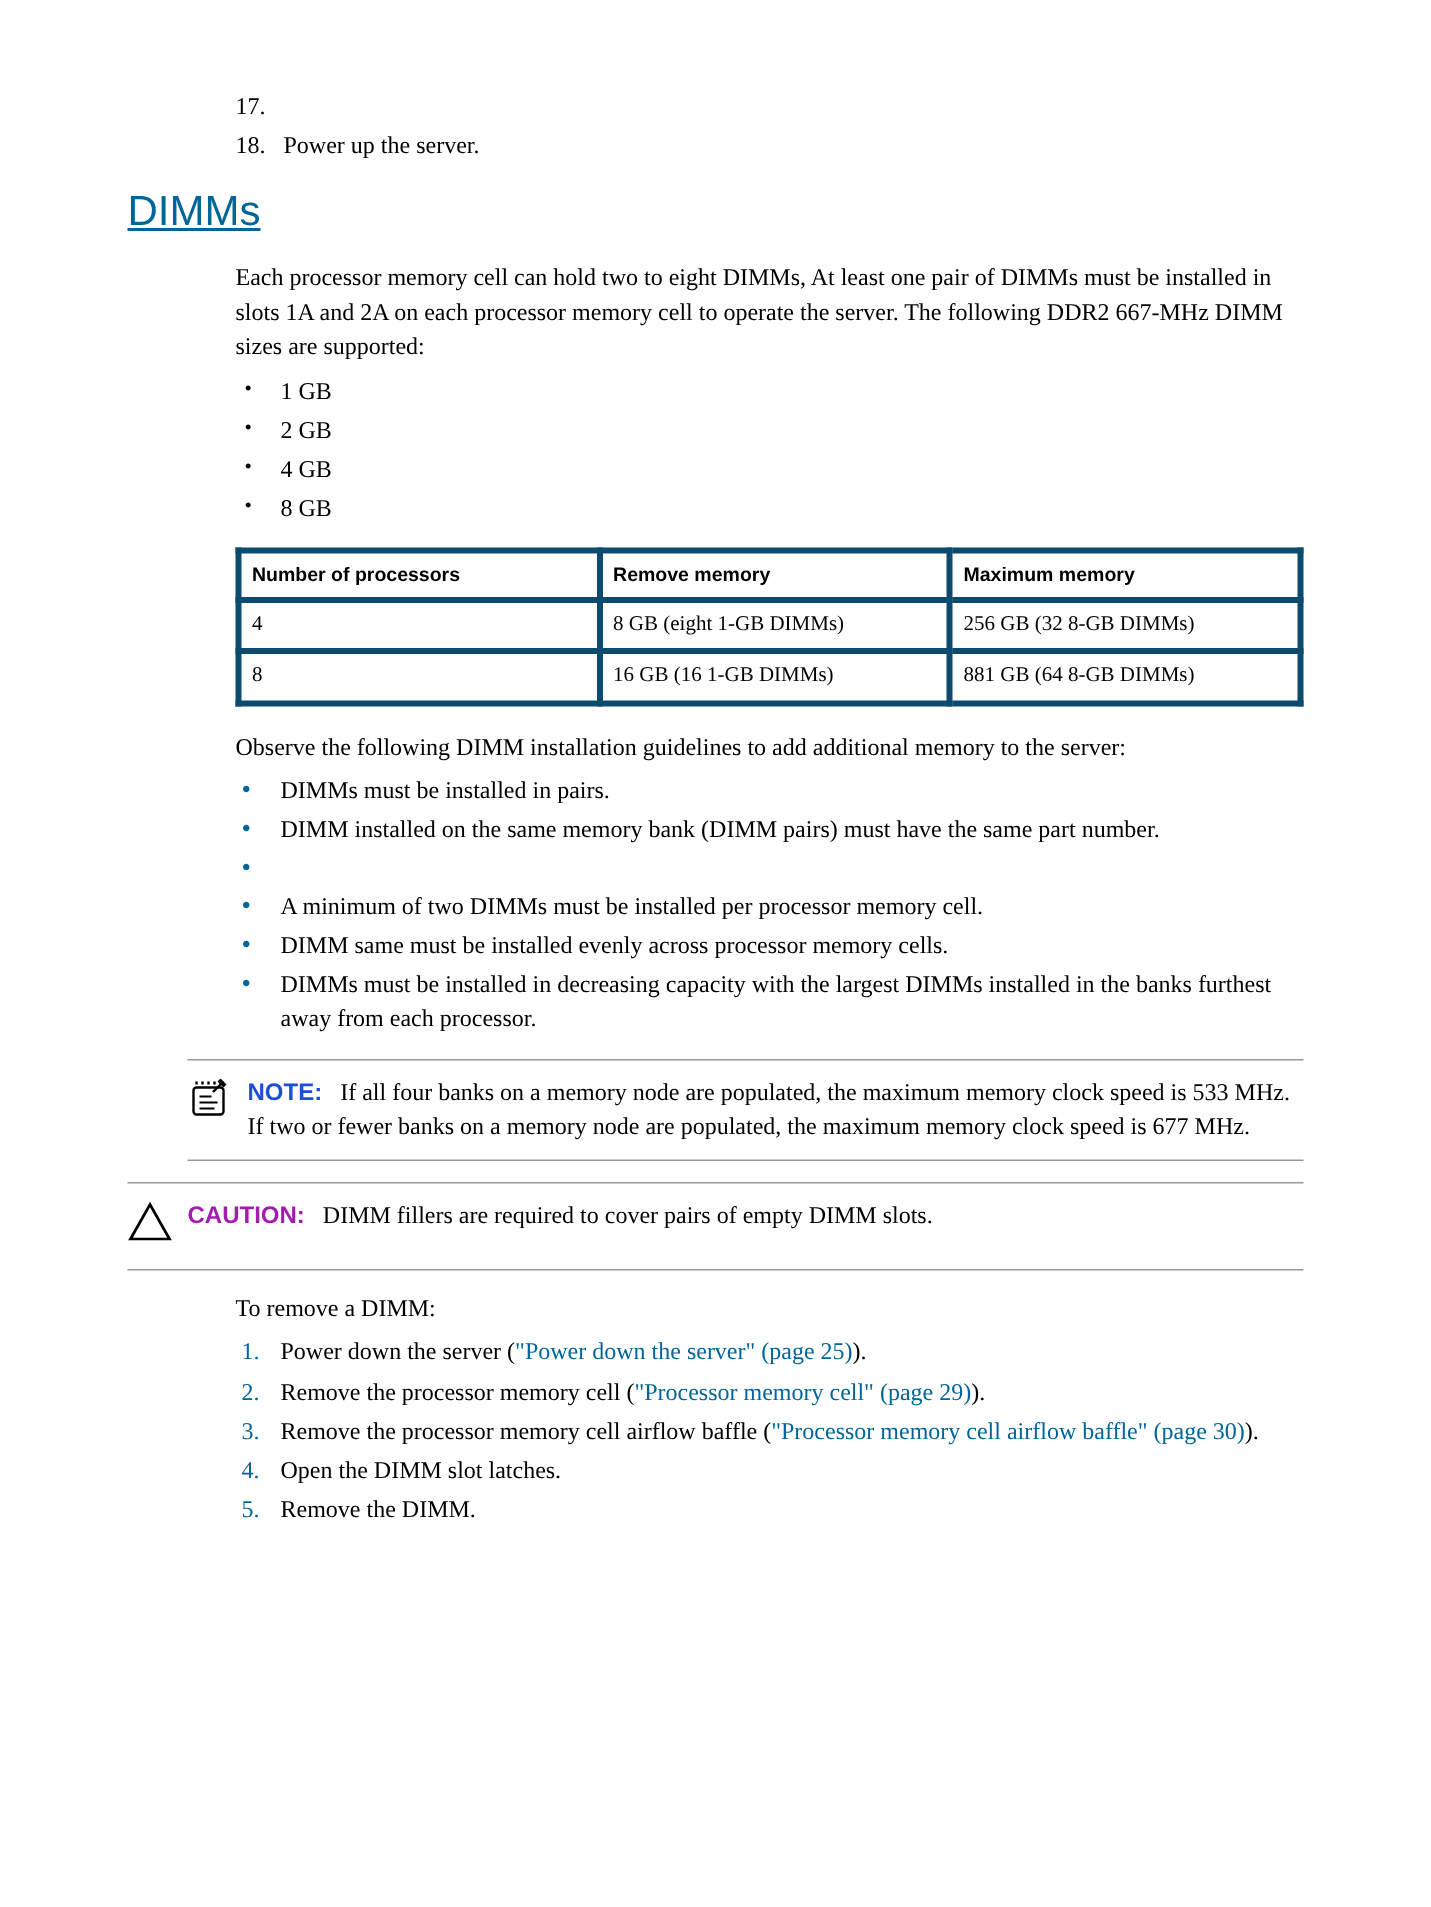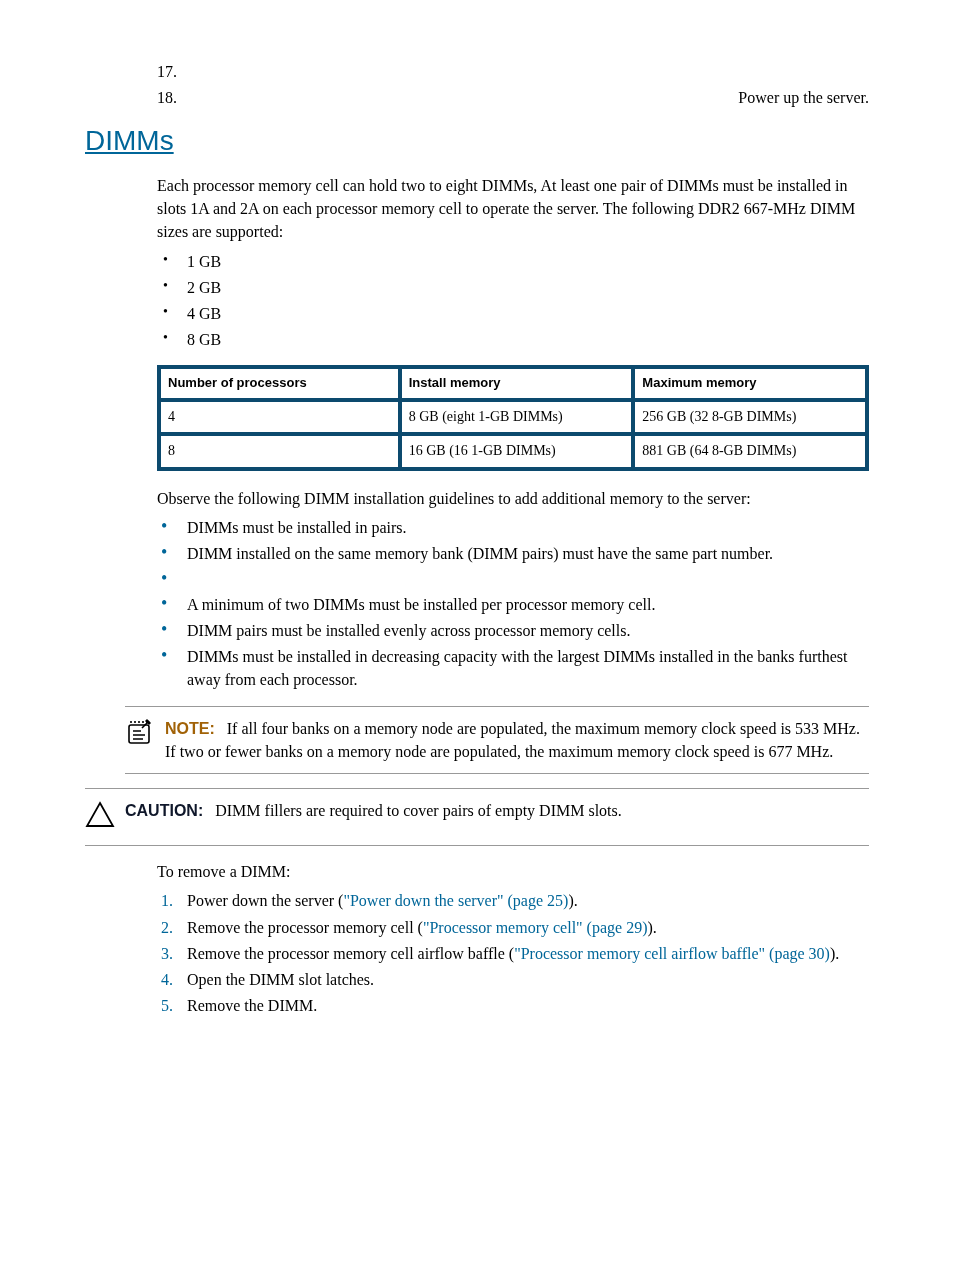--- a/index.html
+++ b/index.html
@@ -19,21 +19,20 @@
     .content-block {
       margin-left: 72px;
     }
     .numbered-list {
       list-style: none;
       margin-left: 0;
     }
     .numbered-list li {
       display: flex;
       margin-bottom: 3px;
-      justify-content: space-between;
     }
     .numbered-list .num {
       min-width: 30px;
       text-align: right;
       padding-right: 12px;
     }
     h2 {
       font-family: Arial, Helvetica, sans-serif;
       font-weight: normal;
       color: #006699;
@@ -121,25 +120,25 @@
       width: 40px;
       flex-shrink: 0;
       padding-top: 2px;
     }
     .callout-content {
       flex: 1;
     }
     .callout-label {
       font-family: Arial, Helvetica, sans-serif;
       font-weight: bold;
-      color: #a16207;
+      color: #1d4ed8;
       margin-right: 12px;
     }
     .caution-label {
-      color: #0f172a;
+      color: #a21caf;
       margin-top: 31px;
     }
     .link {
       color: #006699;
     }
     .page-wrap {
       position: relative;
       min-height: 1271px;
     }
   </style>
@@ -179,21 +178,21 @@
     <li>
           <span class="bullet">•</span>
           <span>8 GB</span>
         </li>
   </ul>
 
   <table>
     <thead>
       <tr>
         <th style="width:34%">Number of processors</th>
-        <th style="width:33%">Install memory</th>
+        <th style="width:33%">Remove memory</th>
         <th style="width:33%">Maximum memory</th>
       </tr>
     </thead>
     <tbody>
       <tr>
         <td>4</td>
         <td>8 GB (eight 1-GB DIMMs)</td>
         <td>256 GB (32 8-GB DIMMs)</td>
       </tr>
       <tr>
@@ -216,21 +215,21 @@
         </li>
     <li>
           <span class="bullet">•</span>
         </li>
     <li>
           <span class="bullet">•</span>
           <span>A minimum of two DIMMs must be installed per processor memory cell.</span>
         </li>
     <li>
           <span class="bullet">•</span>
-          <span>DIMM pairs must be installed evenly across processor memory cells.</span>
+          <span>DIMM same must be installed evenly across processor memory cells.</span>
         </li>
     <li>
           <span class="bullet">•</span>
           <span>DIMMs must be installed in decreasing capacity with the largest DIMMs installed in the banks furthest away from each processor.</span>
         </li>
   </ul>
 </div>
 
 <div class="callout" style="margin-left:40px;">
   <div class="callout-icon">

